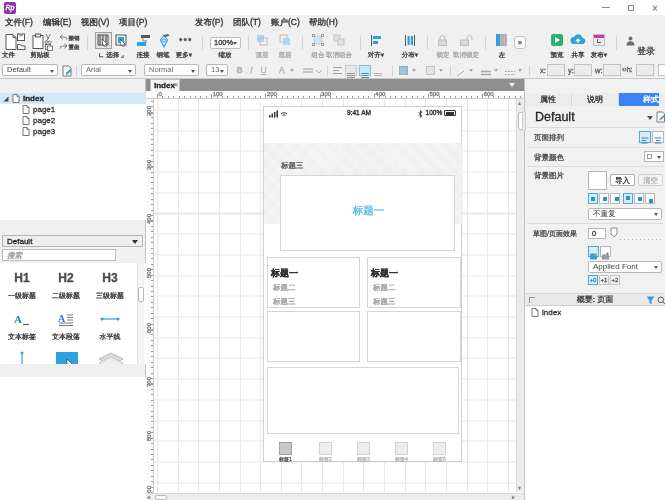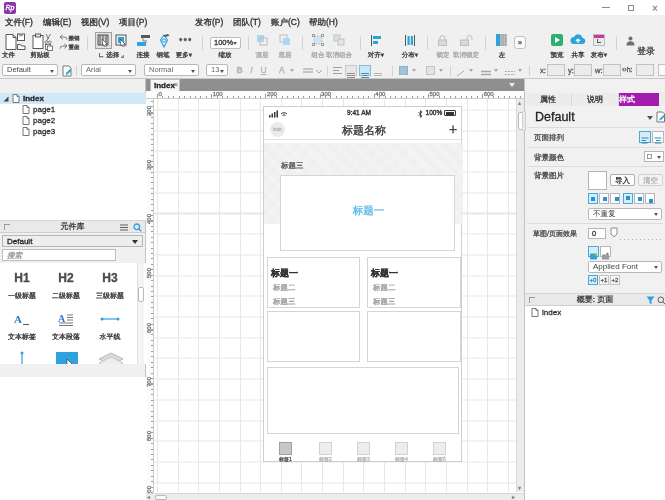--- a/index.html
+++ b/index.html
@@ -273,30 +273,20 @@
         <path d="M5 .5 v2 h2" fill="none" stroke="#777"></path>
       </svg>
     <div class="abs" style="left:33px;top:23px;font-size:8px;color:#333">page2</div>
     <svg class="abs" style="left:22px;top:33.5px" width="8" height="9" viewBox="0 0 8 9">
         <path d="M1 .5 h4 l2 2 v6 h-6 z" fill="#fff" stroke="#777"></path>
         <path d="M5 .5 v2 h2" fill="none" stroke="#777"></path>
       </svg>
     <div class="abs" style="left:33px;top:34px;font-size:8px;color:#333">page3</div>
   </div>
 
-  <div class="hdr" style="top:141px">元件库
-    <span class="abs" style="left:4px;top:3px;width:6px;height:6px;border-left:1px solid #9a9a9a;border-top:1px solid #9a9a9a"></span>
-    <svg class="abs" style="left:120px;top:3px" width="8" height="7" viewBox="0 0 8 7">
-        <path d="M0 1 h8 M0 3.5 h8 M0 6 h8" stroke="#5f5f5f"></path>
-      </svg>
-    <svg class="abs" style="left:133px;top:2px" width="9" height="9" viewBox="0 0 9 9">
-        <circle cx="3.8" cy="3.8" r="2.8" fill="none" stroke="#2ea2dc" stroke-width="1.4"></circle>
-        <path d="M6 6 l2.3 2.3" stroke="#2ea2dc" stroke-width="1.4"></path>
-      </svg>
-  </div>
 
   <div class="abs" style="left:2px;top:156px;width:141px;height:12px;background:#eeeeee;border:1px solid #b5b5b5;font-size:8px;color:#222;line-height:11px;padding-left:4px">Default<span style="position:absolute;right:4px;top:4px;width:0;height:0;border-left:3px solid transparent;border-right:3px solid transparent;border-top:4px solid #333"></span></div>
 
   <div class="abs" style="left:2px;top:170px;width:114px;height:12px;background:#fff;border:1px solid #bdbdbd;font-size:7.5px;font-style:italic;color:#999;line-height:11px;padding-left:4px">搜索</div>
 
   <div class="abs" style="left:0;top:184px;width:146px;height:101px;background:#fff;overflow:hidden">
     <div class="abs" style="left:6px;top:8px;width:32px;text-align:center;font-size:12px;font-weight:bold;color:#4a4a4a">H1</div>
     <div class="abs" style="left:50px;top:8px;width:32px;text-align:center;font-size:12px;font-weight:bold;color:#4a4a4a">H2</div>
     <div class="abs" style="left:94px;top:8px;width:32px;text-align:center;font-size:12px;font-weight:bold;color:#4a4a4a">H3</div>
     <div class="abs" style="left:6px;top:28px;width:32px;text-align:center;font-size:7px;color:#333">一级标题</div>
@@ -534,25 +524,20 @@
           <rect x="6" y="3" width="1.5" height="5.5" fill="#333"></rect>
           <rect x="8.5" y="1.5" width="1.5" height="7" fill="#333"></rect>
         <path d="M13 5 a4.2 4.2 0 0 1 6 0 M14.5 6.5 a2.2 2.2 0 0 1 3 0 M16 8 l.01 0" stroke="#333" fill="none" stroke-width="1"></path>
       </svg>
       <div class="abs" style="left:70px;top:2px;width:50px;text-align:center;font-size:6.5px;color:#222">9:41 AM</div>
       <svg class="abs" style="right:38px;top:2.5px" width="5" height="8" viewBox="0 0 5 8">
           <path d="M.5 2 L4 6 L2.5 7.5 V.5 L4 2 L.5 6" fill="none" stroke="#333" stroke-width=".8"></path>
         </svg>
         <div class="abs" style="right:5px;top:2px;font-size:6.5px;color:#222">100% <span style="display:inline-block;width:12px;height:6px;border:1px solid #333;border-radius:1px;position:relative;vertical-align:-1px"><span style="position:absolute;left:.5px;top:.5px;width:8px;height:3.5px;background:#333"></span></span></div>
 
-      <div class="abs" style="left:0;top:12px;width:199px;height:21px;border-bottom:1px solid #e2e2e2">
-        <div class="abs" style="left:6px;top:3px;width:15px;height:15px;border-radius:50%;background:#ebebeb;font-size:4.5px;color:#b5b5b5;text-align:center;line-height:15px">icon</div>
-        <div class="abs" style="left:60px;top:4px;width:80px;text-align:center;font-size:11px;color:#333">标题名称</div>
-        <div class="abs" style="left:185px;top:2px;font-size:14px;font-weight:300;color:#444">+</div>
-      </div>
 
       <div class="abs" style="left:0;top:36px;width:199px;height:81px;background:#ebebeb;background-image:repeating-linear-gradient(45deg,rgba(255,255,255,.45) 0 1px,transparent 1px 2px),repeating-linear-gradient(-45deg,rgba(255,255,255,.25) 0 1px,transparent 1px 2px)"></div>
       <div class="abs" style="left:17px;top:54px;font-size:7.5px;color:#555">标题三</div>
 
       <div class="abs" style="left:16px;top:68px;width:175px;height:76px;background:#fff;border:1px solid #d5d5d5">
         <div class="abs" style="left:0;top:28px;width:175px;text-align:center;font-size:10.5px;color:#55b6e8">标题一</div>
       </div>
 
       <div class="abs" style="left:3px;top:150px;width:93px;height:51px;background:#fff;border:1px solid #d5d5d5">
         <div class="abs" style="left:3px;top:9px;font-size:9px;font-weight:bold;color:#333">标题一</div>
@@ -594,21 +579,21 @@
     <div class="abs" style="right:9px;top:0px;font-size:6px;color:#8a8a8a;line-height:6px">▸</div>
   </div>
 </div>
 
 <div id="rp" class="abs" style="left:524px;top:79px;width:141px;height:421px;background:#f1f1f1;border-left:1px solid #c3c3c3">
   <div class="abs" style="left:-3px;top:32px;width:4px;height:20px;background:#e9e9e9;border:1px solid #cfcfcf;border-radius:1px"></div>
 
   <div class="abs" style="left:0;top:14px;width:141px;height:13px;background:#ececec">
     <div class="abs" style="left:0;top:0;width:47px;height:13px;border-right:1px solid #d9d9d9;font-size:8px;color:#333;text-align:center;line-height:13px">属性</div>
     <div class="abs" style="left:47px;top:0;width:47px;height:13px;border-right:1px solid #d9d9d9;font-size:8px;color:#333;text-align:center;line-height:13px">说明</div>
-    <div class="abs" style="left:94px;top:0;width:40px;height:13px;background:#a21caf;font-size:8px;color:#fff;text-align:left;line-height:13px">样式</div>
+    <div class="abs" style="left:94px;top:0;width:40px;height:13px;background:#3b82f6;font-size:8px;color:#fff;text-align:right;line-height:13px">样式</div>
   </div>
 
   <div class="abs" style="left:10px;top:31px;font-size:12.5px;color:#222">Default</div>
   <div class="abs" style="left:122px;top:37px;width:0;height:0;border-left:3px solid transparent;border-right:3px solid transparent;border-top:4px solid #555"></div>
   <svg class="abs" style="left:131px;top:32px" width="10" height="12" viewBox="0 0 10 12">
       <path d="M1 1 h5.5 l2 2 v8 h-7.5 z" fill="#fff" stroke="#777"></path>
       <path d="M3.5 8 l4-4 l1.3 1.3 L4.8 9.3 L3.5 9.6 Z" fill="#2ea2dc"></path>
     </svg>
   <div class="divl" style="top:47.5px"></div>
 

